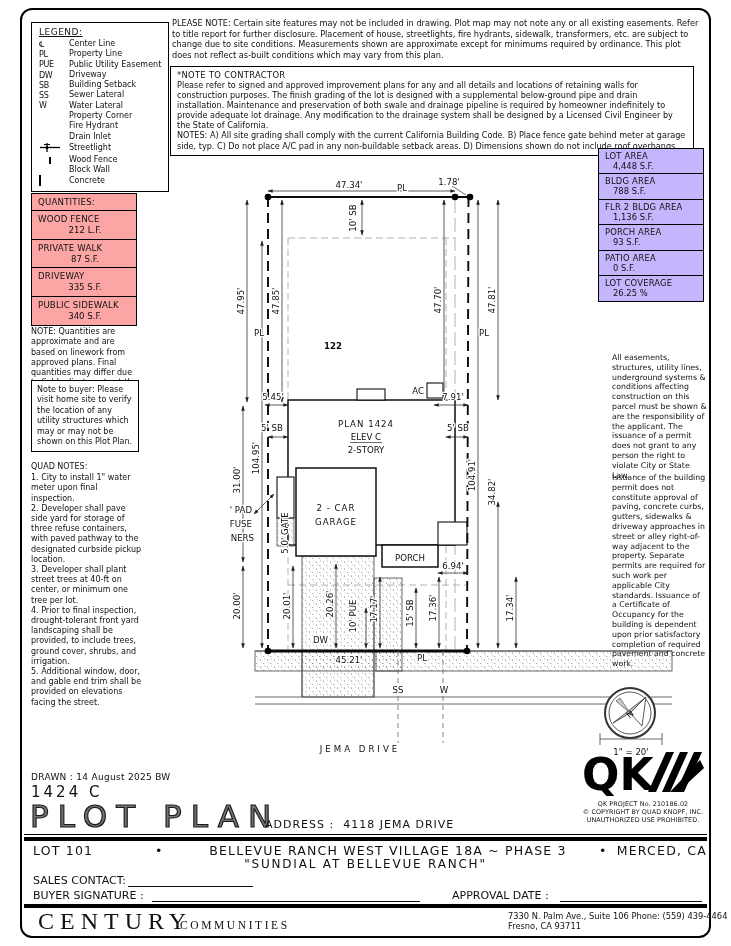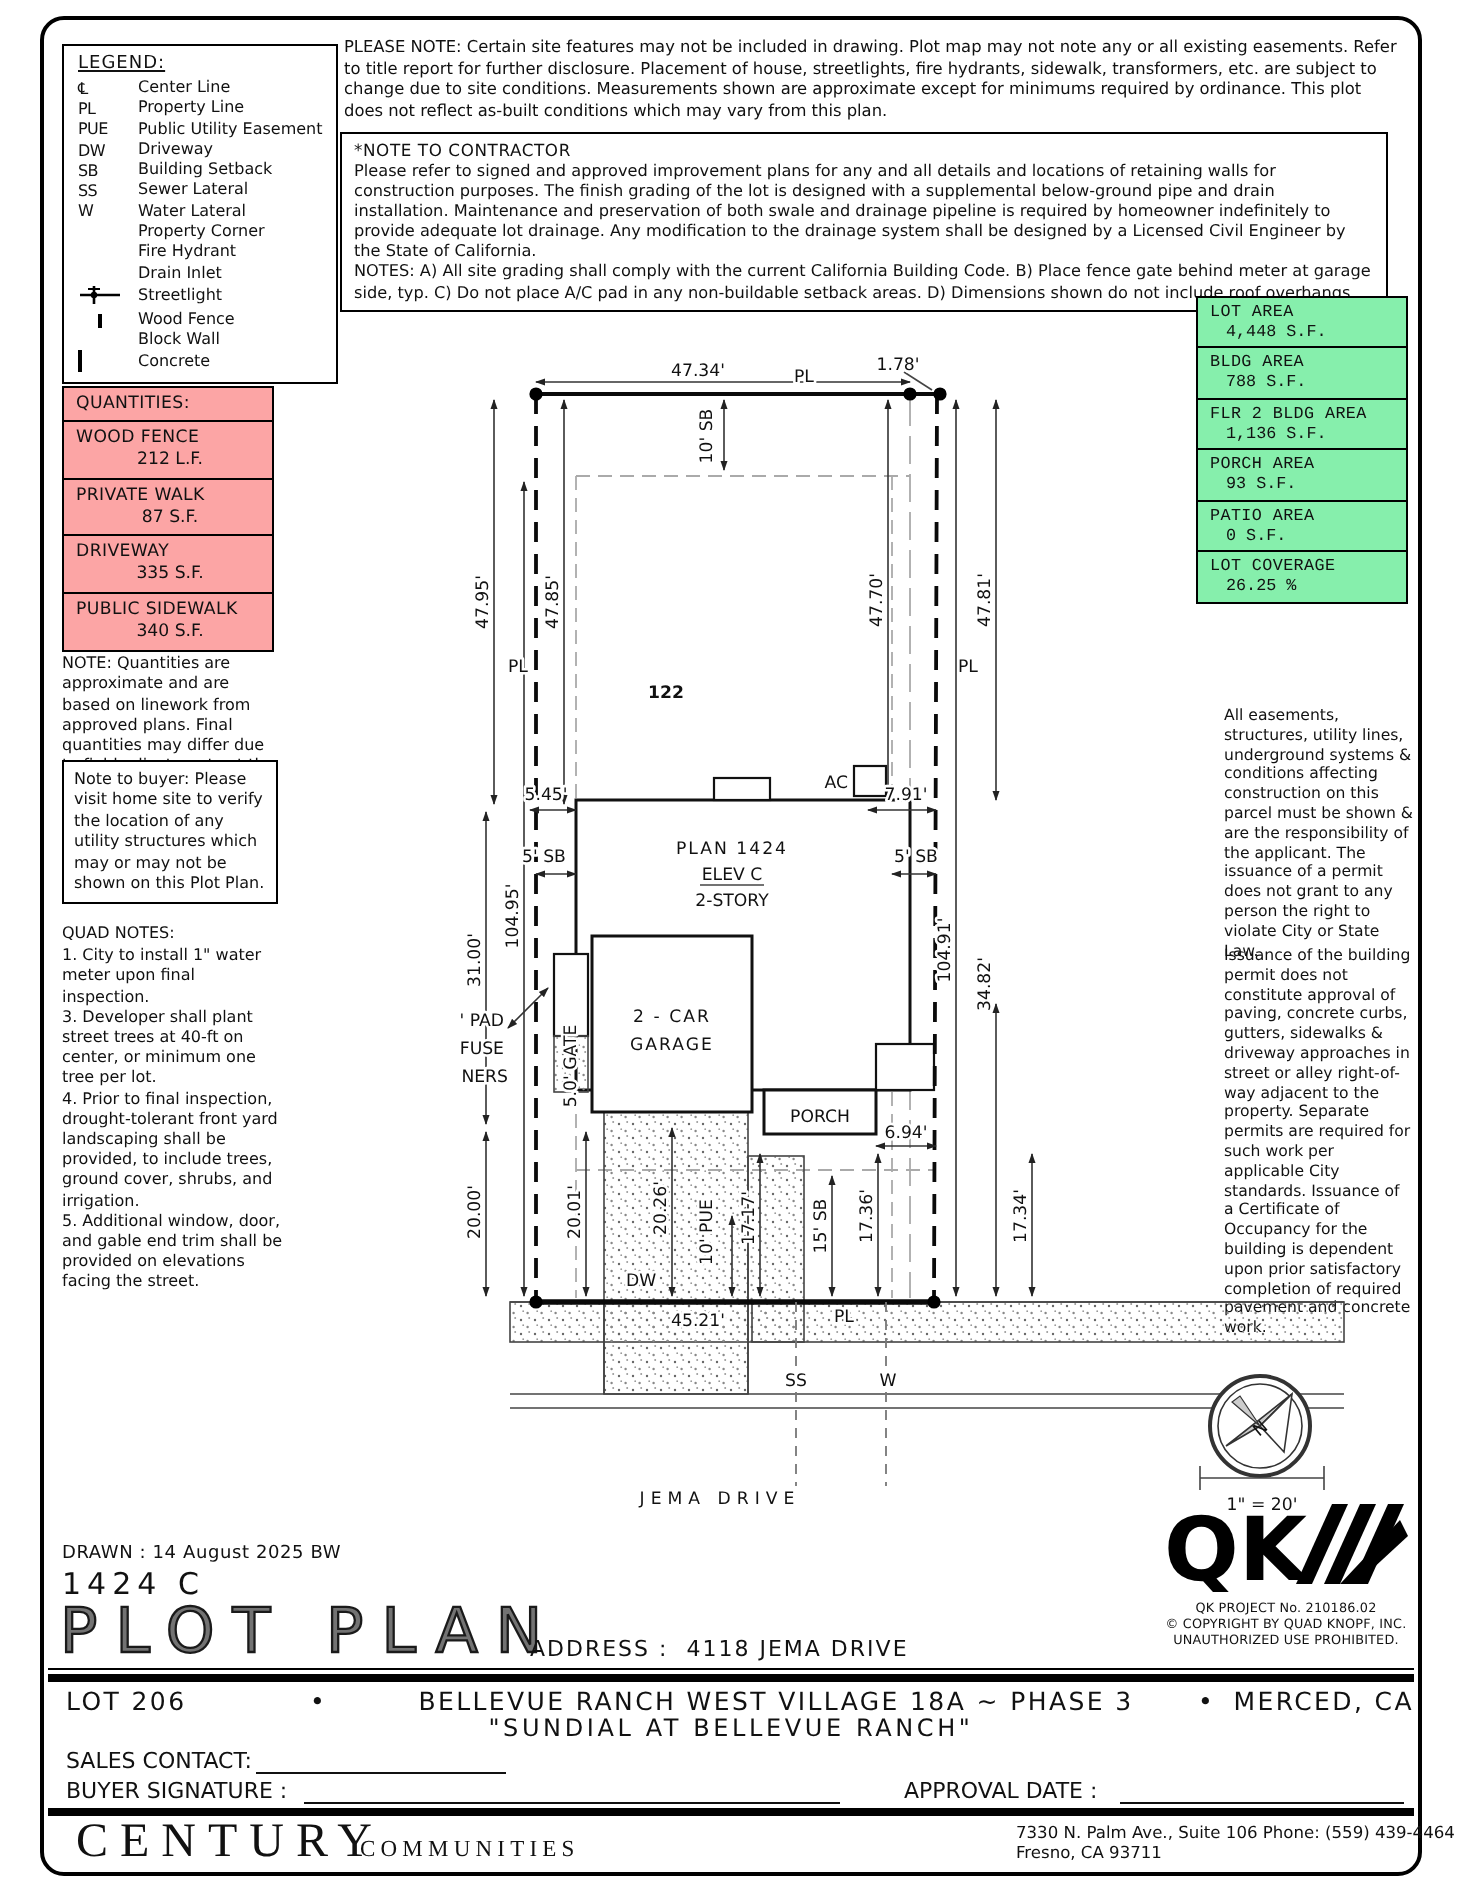--- a/index.html
+++ b/index.html
@@ -33,21 +33,21 @@
   .qcell:first-child { margin-top:0; }
   .qn { font-size:8.6px; letter-spacing:.2px; }
   .qv { font-size:8.6px; text-align:center; margin-top:1px; }
   .qty-note { position:absolute; left:31px; top:327px; width:110px; font-size:8px; line-height:10.3px; }
   .buyer-note { position:absolute; left:31px; top:380px; width:108px; border:1.4px solid #000; padding:4px 5px; font-size:8px; line-height:10.4px; background:#fff; }
   .city-notes { position:absolute; left:31px; top:462px; width:112px; font-size:8px; line-height:10.2px; }
   .city-notes .cn-t { margin-bottom:1px; }
 
   
   .areas { position:absolute; left:598px; top:148px; width:106px; }
-  .acell { border:1.6px solid #000; margin-top:-1.6px; padding:2px 2px 3px 6px; background:#86efac;font-family:Liberation Mono, monospace; }
+  .acell { border:1.6px solid #000; margin-top:-1.6px; padding:2px 2px 3px 6px; background:#c4b5fd; }
   .acell:first-child { margin-top:0; }
   .an { font-size:8.4px; letter-spacing:.2px; }
   .av { font-size:8.4px; padding-left:8px; }
   .rnote { position:absolute; left:612px; width:95px; font-size:7.8px; line-height:9.8px;margin-top:21px; }
 
   
   .plot-svg { position:absolute; left:230px; top:145px; width:450px; height:640px; }
   .plot-svg text { font-family:"DejaVu Sans", sans-serif; font-size:8.6px; fill:#111; }
   .lbl { paint-order:stroke; stroke:#fff; stroke-width:2.6px; stroke-linejoin:round; }
   .dim { stroke:#333; stroke-width:.8; marker-start:url(#ar); marker-end:url(#ar); }
@@ -190,20 +190,21 @@
     <div class="qcell">
         <div class="qn">PUBLIC SIDEWALK</div>
         <div class="qv">340 S.F.</div>
       </div>
   </div>
   <div class="qty-note">NOTE: Quantities are approximate and are based on linework from approved plans.  Final quantities may differ due to field adjustments at the time of construction.</div>
   <div class="buyer-note">Note to buyer: Please visit home site to verify the location of any utility structures which may or may not be shown on this Plot Plan.</div>
   <div class="city-notes">
     <div class="cn-t">QUAD NOTES:</div>
     <div>1. City to install 1" water meter upon final inspection.</div>
+    <div>2. Developer shall pave side yard for storage of three refuse containers, with paved pathway to the designated curbside pickup location.</div>
     <div>3. Developer shall plant street trees at 40-ft on center, or minimum one tree per lot.</div>
     <div>4. Prior to final inspection, drought-tolerant front yard landscaping shall be provided, to include trees, ground cover, shrubs, and irrigation.</div>
     <div>5. Additional window, door, and gable end trim shall be provided on elevations facing the street.</div>
   </div>
 
   <div class="areas">
     <div class="acell">
         <div class="an">LOT AREA</div>
         <div class="av">4,448 S.F.</div>
       </div>
@@ -389,21 +390,21 @@
 
   <div class="tb-drawn">DRAWN :  14 August 2025  BW</div>
   <div class="tb-plan">1424  C</div>
   <div class="tb-title">PLOT PLAN</div>
   <div class="tb-addr"><span>ADDRESS :</span>&nbsp;&nbsp;<span>4118 JEMA DRIVE</span></div>
 
   <div class="rule r-a"></div>
   <div class="rule r-b"></div>
 
   <div class="f-row1">
-    <span class="f-lot">LOT 206</span>
+    <span class="f-lot">LOT 101</span>
     <span class="f-b1">•</span>
     <span class="f-tract">BELLEVUE RANCH WEST VILLAGE 18A ~ PHASE 3</span>
     <span class="f-b2">•</span>
     <span class="f-city">MERCED, CA</span>
   </div>
   <div class="f-comm">"SUNDIAL AT BELLEVUE RANCH"</div>
   <div class="f-sales">SALES CONTACT:</div>
   <div class="sigline sl-a"></div>
   <div class="f-sig">BUYER SIGNATURE :</div>
   <div class="sigline sl-b"></div>

